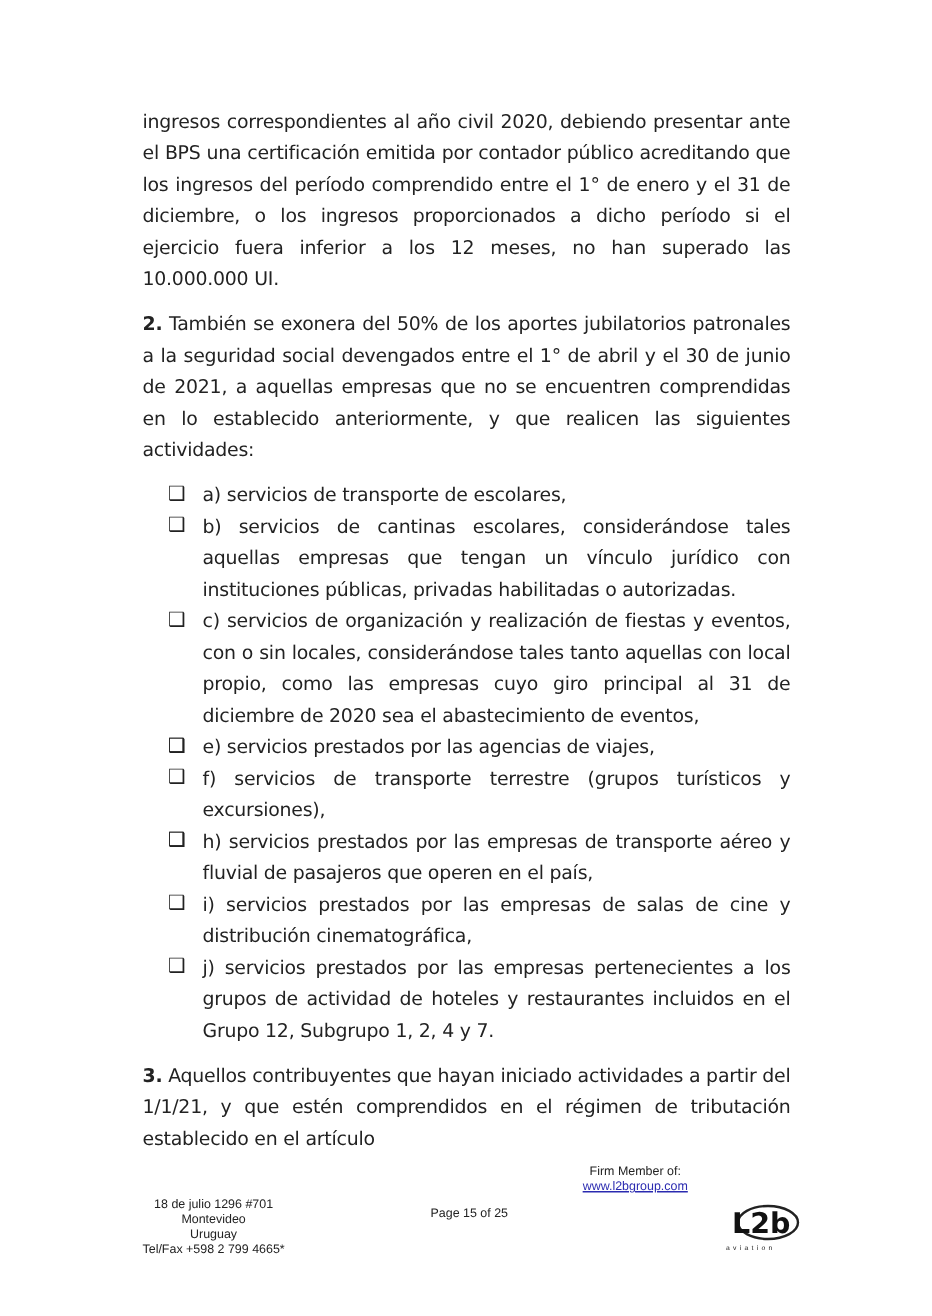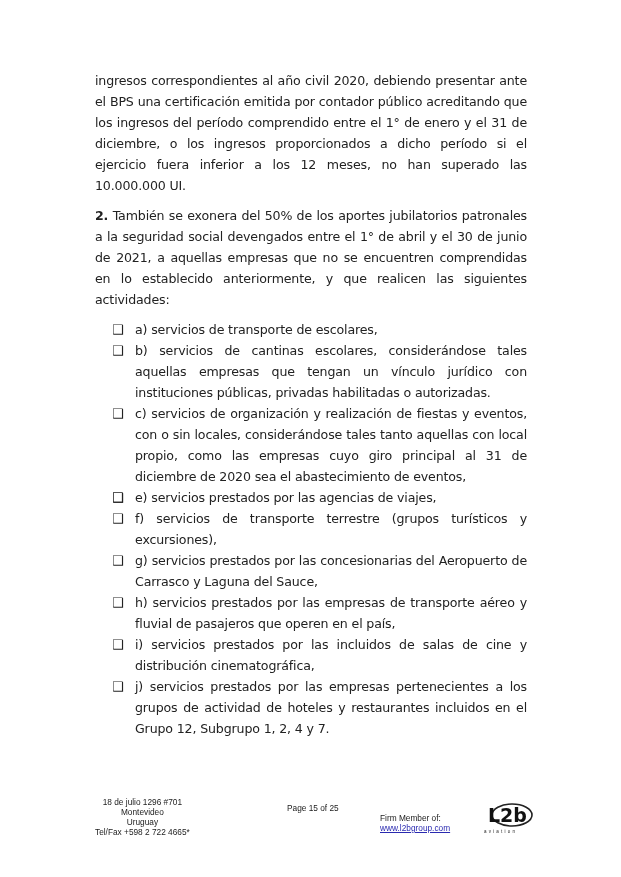--- a/index.html
+++ b/index.html
@@ -16,21 +16,21 @@
   .para { margin: 0 0 9px 0; }
   .para b { font-weight: bold; }
   .list { list-style: none; margin: 0 0 9px 0; padding: 0; }
   .list li { position: relative; padding-left: 40px; margin: 0; }
   .list .bullet {
     position: absolute; left: 17px; top: 0; font-size: 13px; color: #222;
   }
   .footer { position: absolute; font-family: "Liberation Sans", sans-serif; font-size: 8.3px; line-height: 10px; color: #222; }
   .addr { left: 95px; top: 797px; text-align: center; }
   .pageno { left: 287px; top: 803px; text-align: right; }
-  .firm { left: 380px; top: 813px; text-align: left; width: 87px; }
+  .firm { left: 380px; top: 775px; text-align: center; width: 87px; }
   .web { left: 95px; top: 889px; }
   a.link { color: #2a2ab0; text-decoration: underline; }
   .logo { position: absolute; left: 480px; top: 798px; width: 56px; height: 38px; }
   .logo-text { position: absolute; left: 484px; top: 829px; font-family: "Liberation Sans", sans-serif; font-size: 4.5px; letter-spacing: 2.2px; color: #222; }
 </style>
 </head>
 <body>
 
 <div class="page">
   <div class="content">
@@ -38,33 +38,34 @@
 
     <p class="para"><b>2.</b><span> También se exonera del 50% de los aportes jubilatorios patronales a la seguridad social devengados entre el 1° de abril y el 30 de junio de 2021, a aquellas empresas que no se encuentren comprendidas en lo establecido anteriormente, y que realicen las siguientes actividades:</span></p>
 
     <ul class="list">
       <li><span class="bullet">❑</span><span>a) servicios de transporte de escolares,</span></li>
       <li><span class="bullet">❑</span><span>b) servicios de cantinas escolares, considerándose tales aquellas empresas que tengan un vínculo jurídico con instituciones públicas, privadas habilitadas o autorizadas.</span></li>
       <li><span class="bullet">❑</span><span>c) servicios de organización y realización de fiestas y eventos, con o sin locales, considerándose tales tanto aquellas con local propio, como las empresas cuyo giro principal al 31 de diciembre de 2020 sea el abastecimiento de eventos,</span></li>
       <li><span class="bullet">❑</span></li>
       <li><span class="bullet">❑</span><span>e) servicios prestados por las agencias de viajes,</span></li>
       <li><span class="bullet">❑</span><span>f) servicios de transporte terrestre (grupos turísticos y excursiones),</span></li>
-      <li><span class="bullet">❑</span><span>g) servicios prestados por las concesionarias del Aeropuerto de Carrasco y Laguna del Sauce,</span></li>
+      <li><span class="bullet">❑</span></li>
       <li><span class="bullet">❑</span><span>h) servicios prestados por las empresas de transporte aéreo y fluvial de pasajeros que operen en el país,</span></li>
-      <li><span class="bullet">❑</span><span>i) servicios prestados por las incluidos de salas de cine y distribución cinematográfica,</span></li>
+      <li><span class="bullet">❑</span><span>i) servicios prestados por las empresas de salas de cine y distribución cinematográfica,</span></li>
       <li><span class="bullet">❑</span><span>j) servicios prestados por las empresas pertenecientes a los grupos de actividad de hoteles y restaurantes incluidos en el Grupo 12, Subgrupo 1, 2, 4 y 7.</span></li>
     </ul>
 
+    <p class="para"><b>3.</b><span> Aquellos contribuyentes que hayan iniciado actividades a partir del 1/1/21, y que estén comprendidos en el régimen de tributación establecido en el artículo</span></p>
   </div>
 
   <div class="footer addr">
     <div>18 de julio 1296 #701</div>
     <div>Montevideo</div>
     <div>Uruguay</div>
-    <div>Tel/Fax +598 2 722 4665*</div>
+    <div>Tel/Fax +598 2 799 4665*</div>
   </div>
 
   <div class="footer pageno">Page 15 of 25</div>
 
   <div class="footer firm">
     <div>Firm Member of:</div>
     <a class="link">www.l2bgroup.com</a>
   </div>
 
   <div class="footer web">

